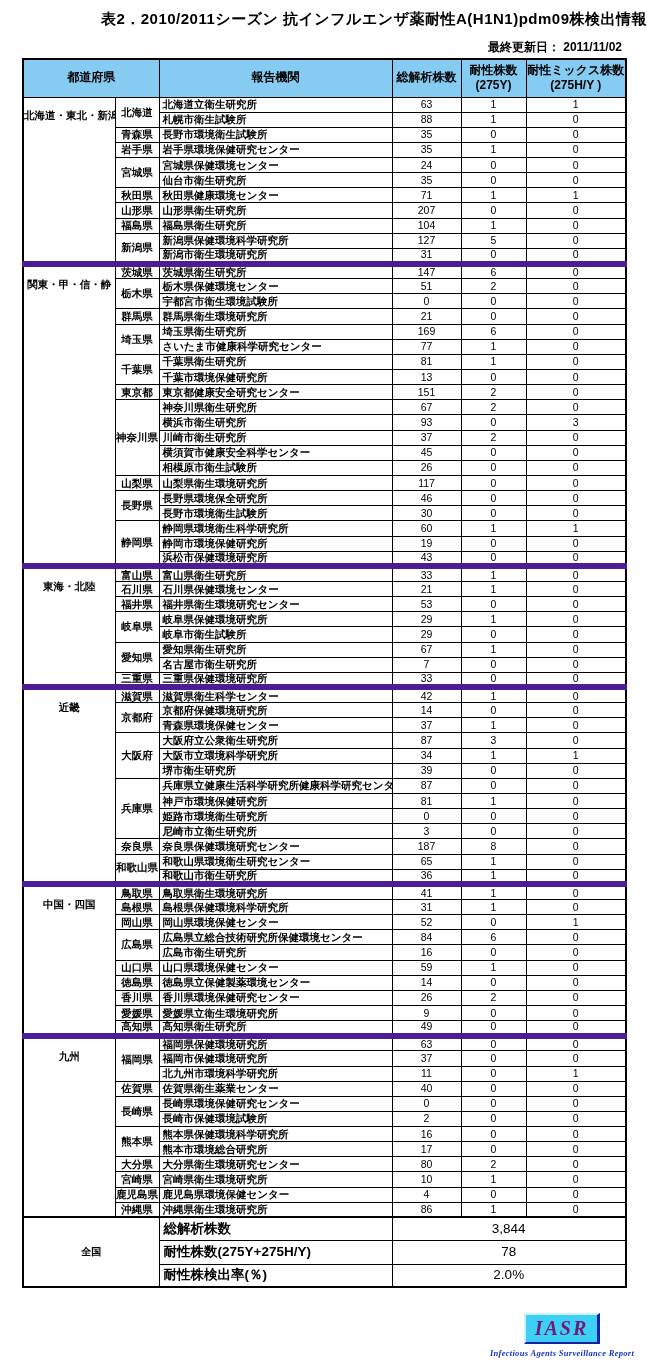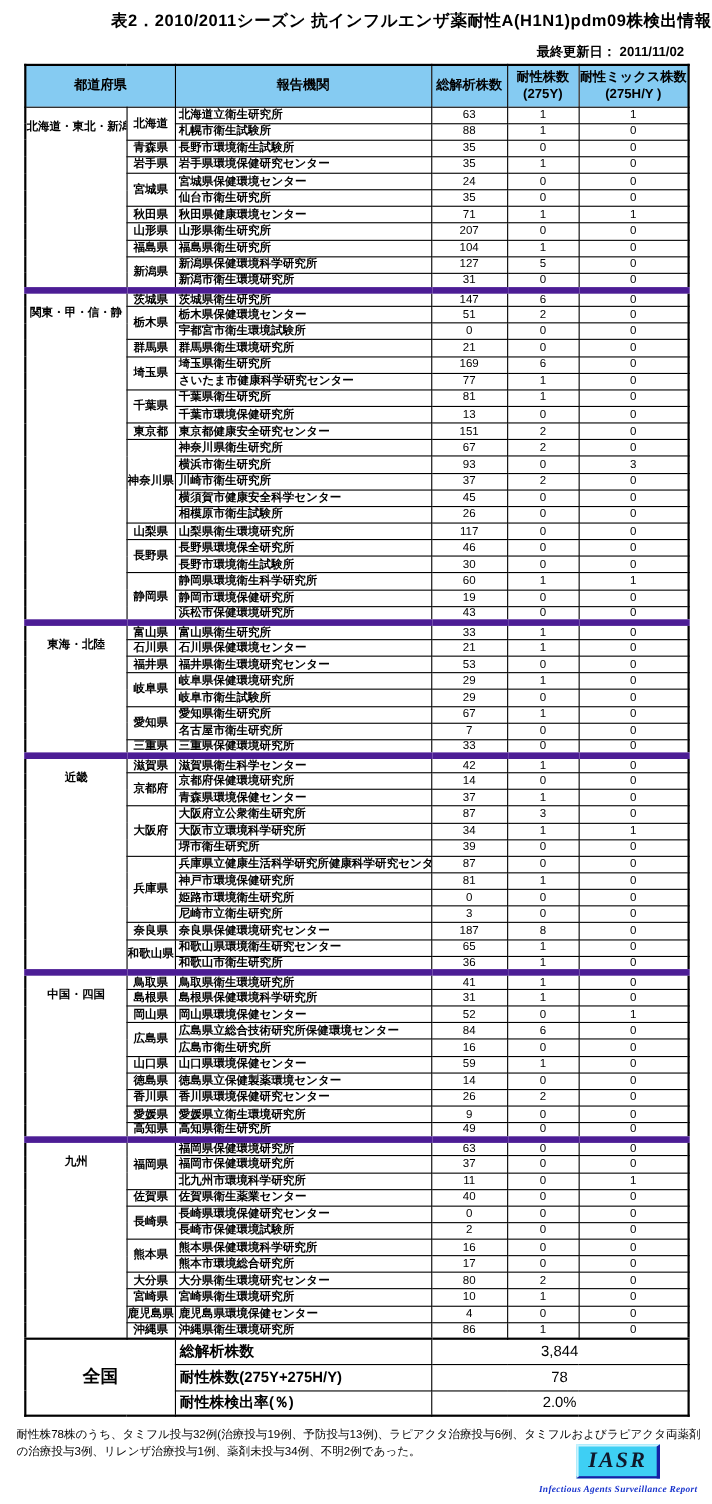--- a/index.html
+++ b/index.html
@@ -32,40 +32,40 @@
     text-align:center; vertical-align:middle;
   }
   tbody td { height:15.15px; font-size:10.5px; line-height:1.05; white-space:nowrap; }
   .region-cell  { vertical-align:top; text-align:center; font-weight:bold; padding-top:12px; }
   .pref-cell    { text-align:center; vertical-align:middle; font-weight:bold; }
   .lab-cell     { text-align:left; padding-left:3px; font-weight:bold; }
   .num-cell     { text-align:center; font-weight:normal; }
   tr.region-start td { border-top:6px solid #4c1d95; }
   tr.total-row td { height:23.3px; }
   tr.national-start td { border-top:2px solid #000; }
-  .national-cell { text-align:center; vertical-align:middle; font-weight:bold; font-size:16px; }
+  .national-cell { text-align:center; vertical-align:middle; font-weight:bold; font-size:10px; }
   .total-label-cell { font-size:13.5px; font-weight:bold; text-align:left; padding-left:4px; vertical-align:middle; }
   .total-value-cell { font-size:13.5px; text-align:center; vertical-align:middle;margin-left:20px; }
 
   .note { position:absolute; left:15px; width:624px; font-size:10.5px; line-height:1.5; }
   .note1 { top:1275px; }
   .note2 { top:1297px; }
 
   .logo { position:absolute; left:477px; top:1313px; width:170px; text-align:center; }
   .logo-box {
     width:76px; height:31px; margin:0 auto 4px auto;
     background:#3ECFF4;
     border-top:2px solid #C9F3FE; border-left:2px solid #C9F3FE;
     border-right:3px solid #1620A6; border-bottom:2px solid #1620A6;
     display:flex; align-items:center; justify-content:center;
   }
   .logo-text {
     font-family:"Liberation Serif","DejaVu Serif",serif;
     font-style:italic; font-weight:bold; font-size:20px;
-    color:#0f172a; letter-spacing:2px;
+    color:#701a75; letter-spacing:2px;
   }
   .logo-caption {
     font-family:"Liberation Serif","DejaVu Serif",serif;
     font-style:italic; font-weight:bold; font-size:8.5px;
     color:#1833CC; white-space:nowrap; letter-spacing:0.3px;
   }
 </style>
 </head>
 <body>
 
@@ -603,21 +603,20 @@
           <td class="total-label-cell">耐性株数(275Y+275H/Y)</td>
           <td class="total-value-cell" colspan="3">78</td>
         </tr>
         <tr class="total-row">
           <td class="total-label-cell">耐性株検出率(％)</td>
           <td class="total-value-cell" colspan="3">2.0%</td>
         </tr>
       </tbody>
   </table>
 
-  <div class="note note2">耐性株78株のうち、タミフル投与32例(治療投与19例、予防投与13例)、ラピアクタ治療投与6例、タミフルおよびラピアクタ両薬剤の治療投与3例、リレンザ治療投与1例、薬剤未投与34例、不明2例であった。</div>
 
   <div class="logo">
     <div class="logo-box">
       <span class="logo-text">IASR</span>
     </div>
     <div class="logo-caption">Infectious Agents Surveillance Report</div>
   </div>
 
 </div>
 

